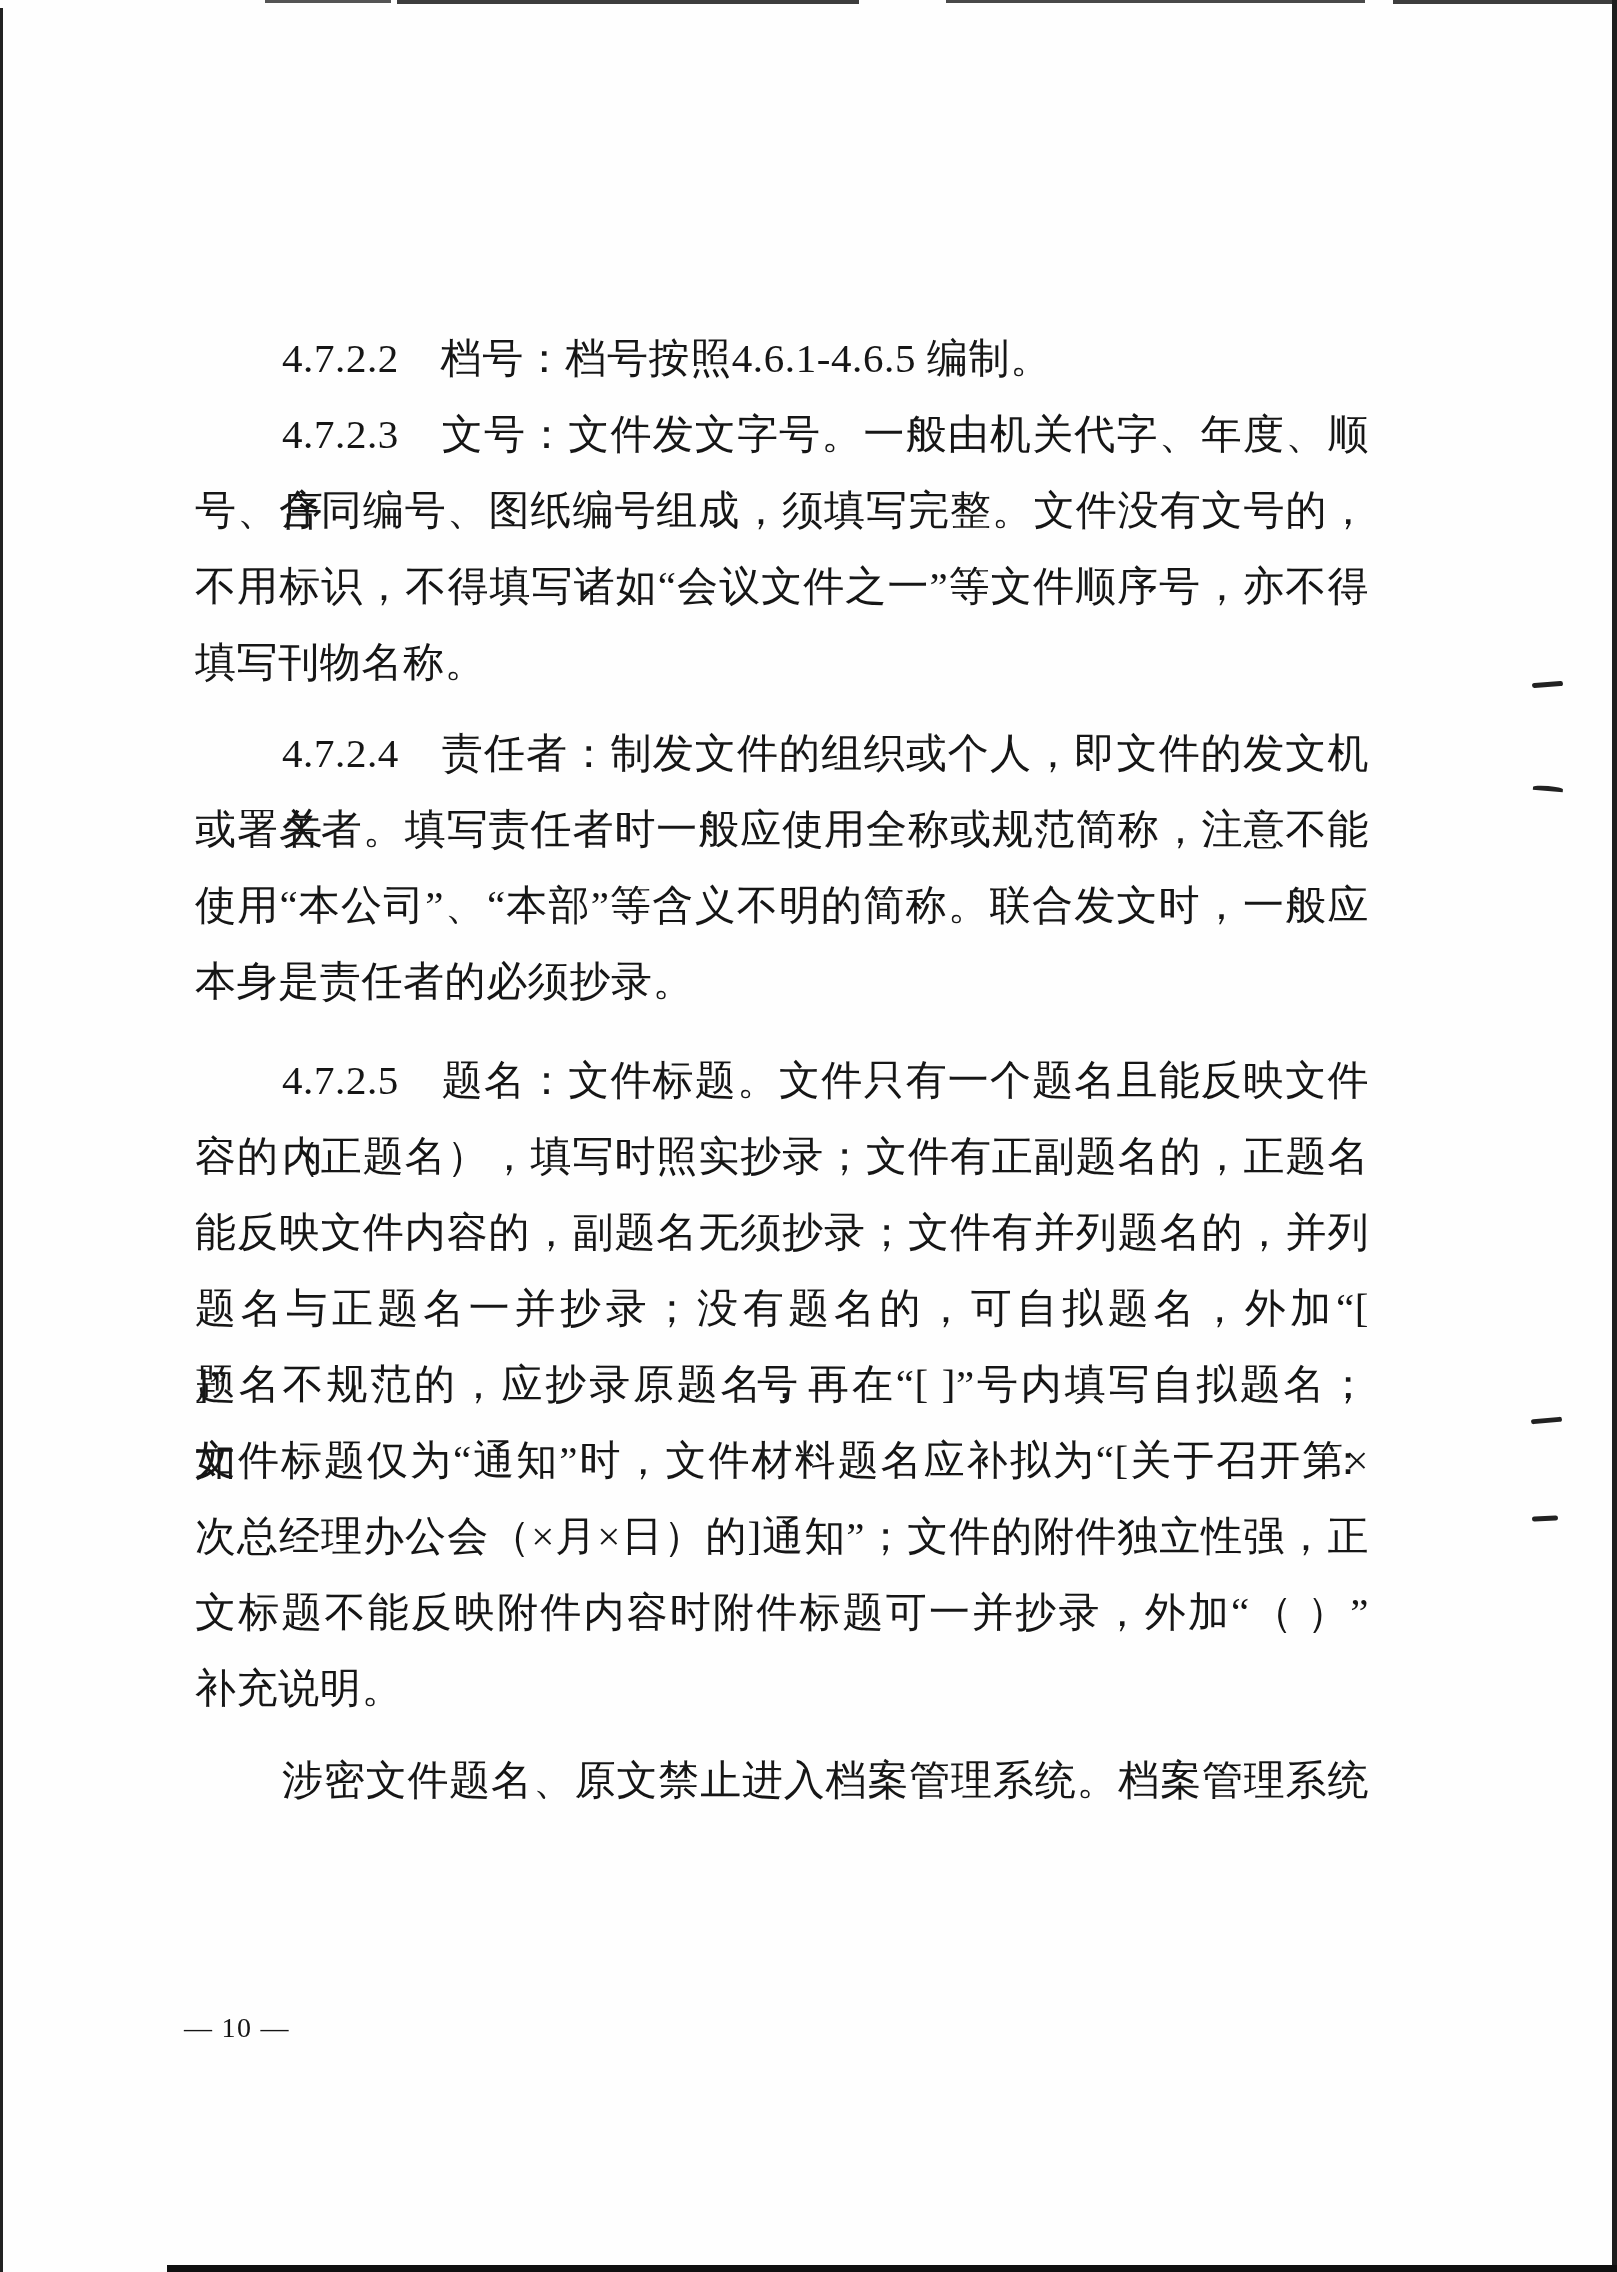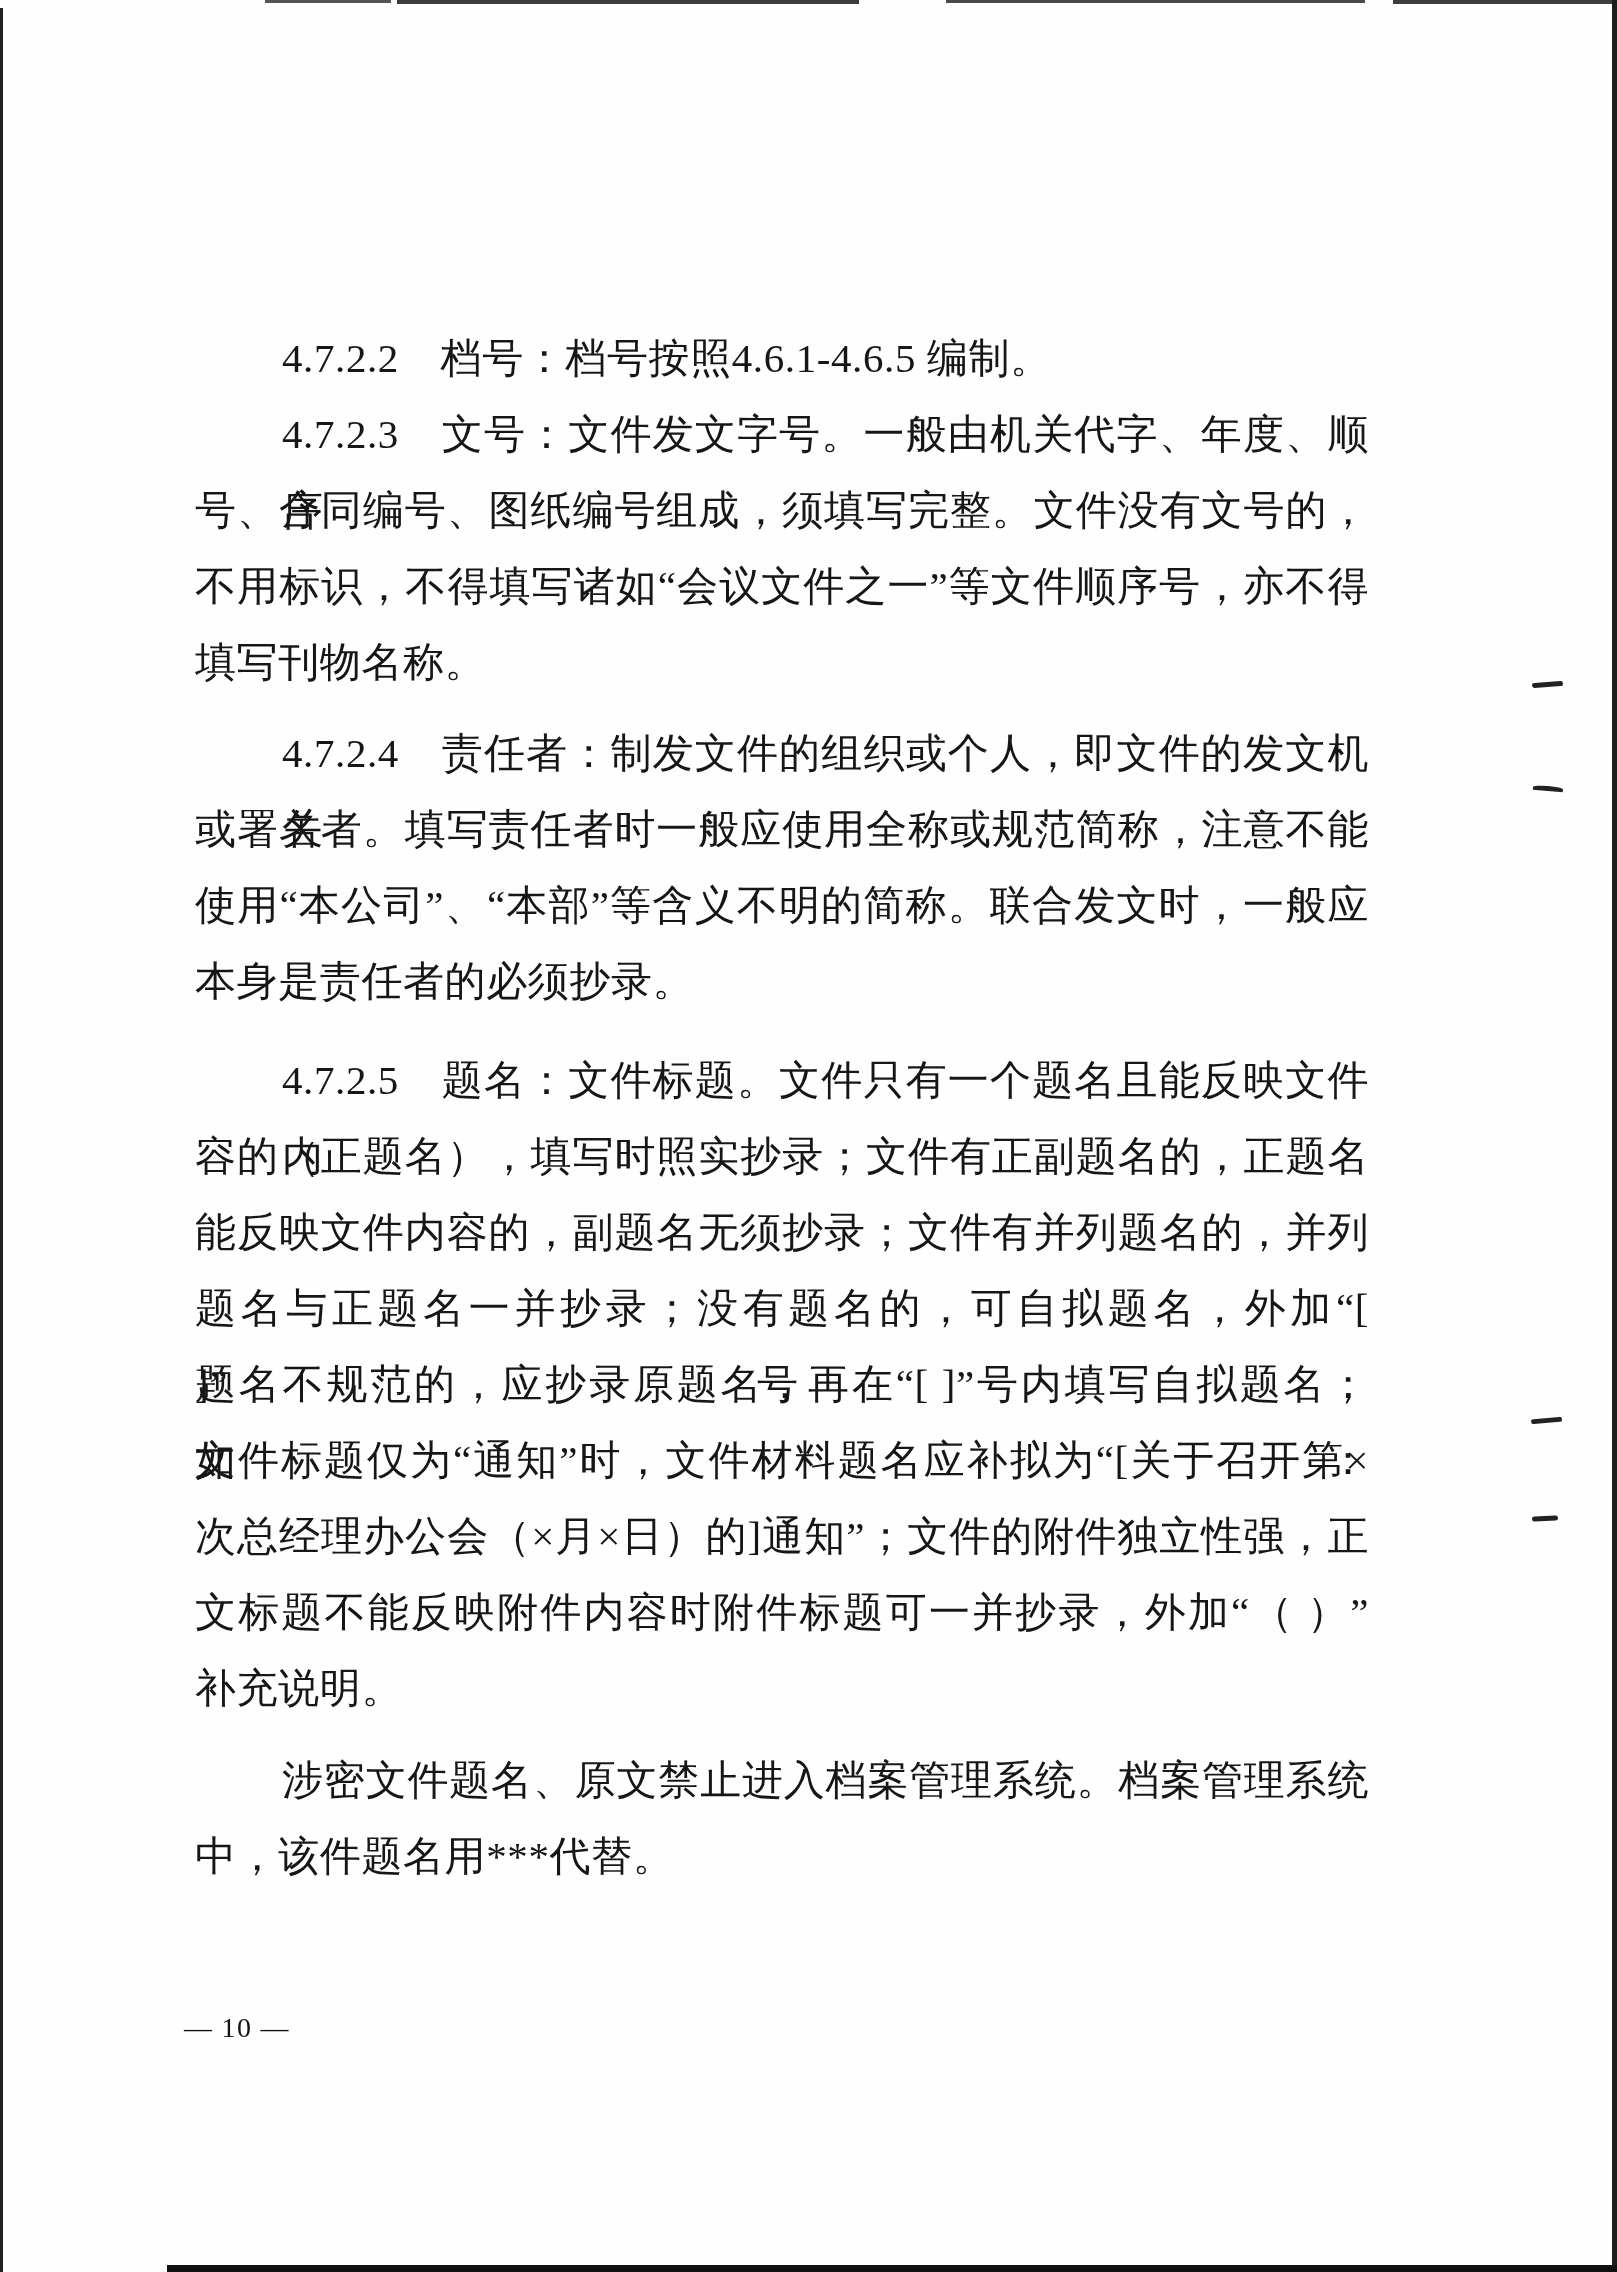--- a/index.html
+++ b/index.html
@@ -101,21 +101,20 @@
       <div class="line">题名与正题名一并抄录；没有题名的，可自拟题名，外加“[ ]”号；</div>
       <div class="line">题名不规范的，应抄录原题名，再在“[ ]”号内填写自拟题名，如：</div>
       <div class="line">文件标题仅为“通知”时，文件材料题名应补拟为“[关于召开第×</div>
       <div class="line">次总经理办公会（×月×日）的]通知”；文件的附件独立性强，正</div>
       <div class="line">文标题不能反映附件内容时附件标题可一并抄录，外加“（ ）”</div>
       <div class="line end">补充说明。</div>
     </div>
 
     <div class="para gap-c">
       <div class="line indent">涉密文件题名、原文禁止进入档案管理系统。档案管理系统</div>
-      <div class="line end">中，该件题名用***代替。</div>
     </div>
 
   </main>
 
   <div class="footer">— 10 —</div>
 
 </div>
 
 
 </body></html>

